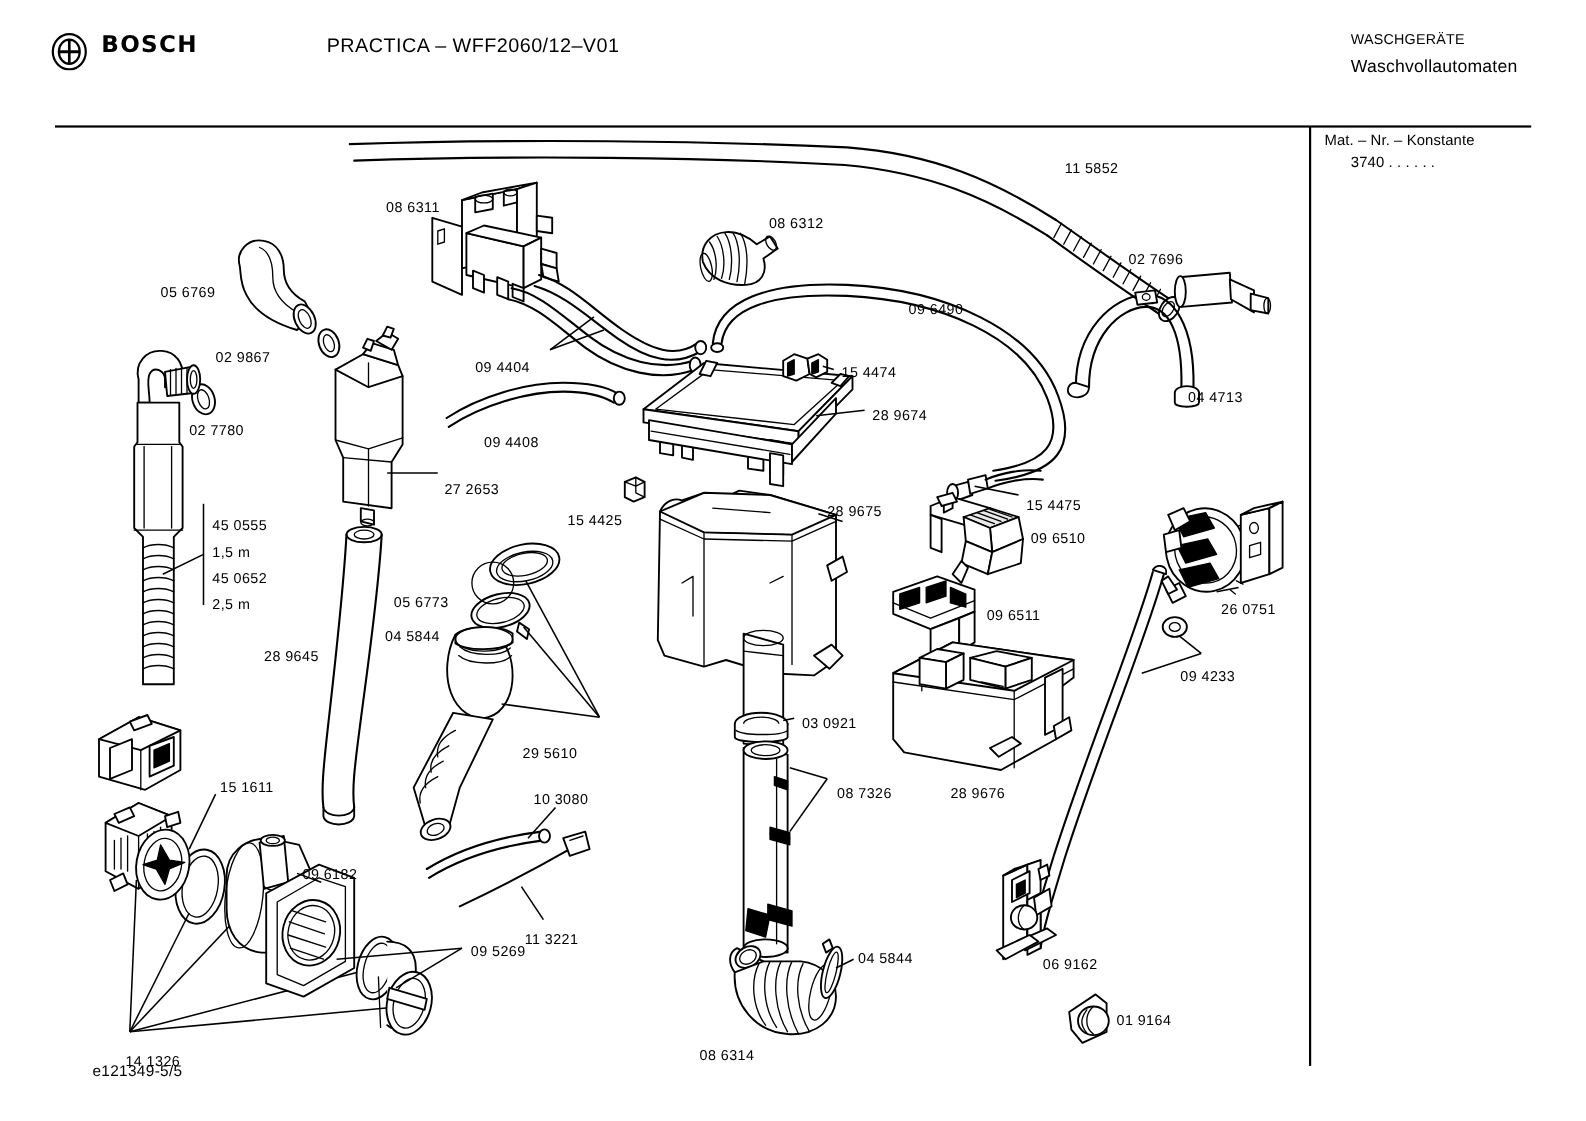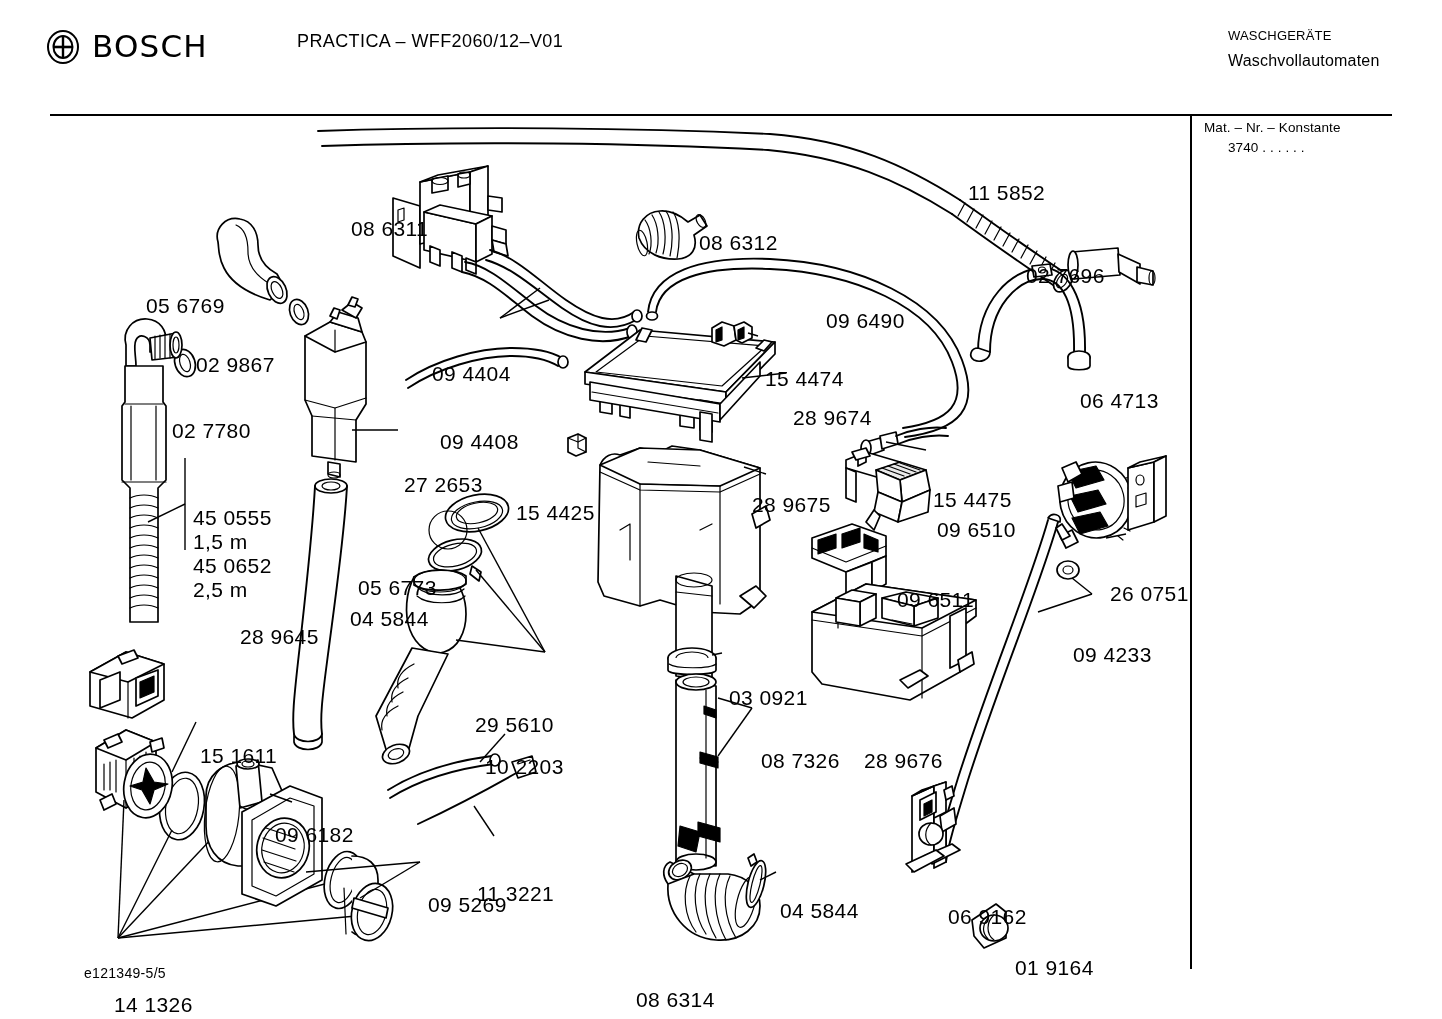--- a/index.html
+++ b/index.html
@@ -5,38 +5,38 @@
   html,body{margin:0;padding:0;background:#ffffff;}
   body{
     width:1442px;height:1019px;position:relative;overflow:hidden;
     font-family:"Liberation Sans","DejaVu Sans",sans-serif;
     color:#000;
   }
   #sheet{position:absolute;inset:0;}
 
   
   .logo-mark{position:absolute;left:46px;top:30px;width:34px;height:34px;}
-  .brand{position:absolute;left:92px;top:28px;font-size:31px;font-weight:normal;
+  .brand{position:absolute;left:92px;top:28px;font-size:21px;font-weight:bold;
          letter-spacing:1.2px;font-family:"DejaVu Sans",sans-serif;}
   .model{position:absolute;left:297px;top:31px;font-size:18px;letter-spacing:.4px;}
   .dept{position:absolute;left:1228px;top:28px;font-size:13px;letter-spacing:.2px;}
   .dept2{position:absolute;left:1228px;top:52px;font-size:16px;letter-spacing:.2px;}
 
   .rule-top{position:absolute;left:50px;top:114px;width:1342px;height:0;
             border-top:2.5px solid #000;}
   .rule-right{position:absolute;left:1190px;top:115px;width:0;height:854px;
               border-left:2.5px solid #000;}
 
   .matnr{position:absolute;left:1204px;top:120px;font-size:13.5px;letter-spacing:.1px;}
   .matval{position:absolute;left:1228px;top:140px;font-size:13.5px;letter-spacing:.1px;}
 
   .footer{position:absolute;left:48px;top:965px;font-size:14px;letter-spacing:.3px;margin-left:36px;}
 
   
-  .lbl{position:absolute;font-size:21px;letter-spacing:.4px;white-space:nowrap;margin-top:36px;}
+  .lbl{position:absolute;font-size:13px;letter-spacing:.4px;white-space:nowrap;}
 
   svg.art{position:absolute;left:0;top:0;width:1442px;height:1019px;
           pointer-events:none;}
   svg.art .o{fill:#fff;stroke:#000;stroke-width:1.7;
              stroke-linejoin:round;stroke-linecap:round;}
   svg.art .t{fill:none;stroke:#000;stroke-width:1.2;
              stroke-linejoin:round;stroke-linecap:round;}
   svg.art .h{fill:none;stroke:#000;stroke-width:1.9;
              stroke-linejoin:round;stroke-linecap:round;}
   svg.art .ld{fill:none;stroke:#000;stroke-width:1.4;}
@@ -630,33 +630,33 @@
   <div class="lbl" style="left:240px;top:589px">28 9645</div>
   <div class="lbl" style="left:358px;top:540px">05 6773</div>
   <div class="lbl" style="left:350px;top:571px">04 5844</div>
   <div class="lbl" style="left:475px;top:677px">29 5610</div>
   <div class="lbl" style="left:699px;top:195px">08 6312</div>
   <div class="lbl" style="left:968px;top:145px">11 5852</div>
   <div class="lbl" style="left:826px;top:273px">09 6490</div>
   <div class="lbl" style="left:765px;top:331px">15 4474</div>
   <div class="lbl" style="left:793px;top:370px">28 9674</div>
   <div class="lbl" style="left:1026px;top:228px">02 7696</div>
-  <div class="lbl" style="left:1080px;top:353px">06 4713</div>
+  <div class="lbl" style="left:1080px;top:353px">04 4713</div>
   <div class="lbl" style="left:752px;top:457px">28 9675</div>
   <div class="lbl" style="left:933px;top:452px">15 4475</div>
   <div class="lbl" style="left:937px;top:482px">09 6510</div>
   <div class="lbl" style="left:897px;top:552px">09 6511</div>
   <div class="lbl" style="left:1110px;top:546px">26 0751</div>
   <div class="lbl" style="left:1073px;top:607px">09 4233</div>
   <div class="lbl" style="left:729px;top:650px">03 0921</div>
   <div class="lbl" style="left:761px;top:713px">08 7326</div>
   <div class="lbl" style="left:864px;top:713px">28 9676</div>
   <div class="lbl" style="left:200px;top:708px">15 1611</div>
   <div class="lbl" style="left:275px;top:787px">09 6182</div>
-  <div class="lbl" style="left:485px;top:719px">10 2203</div>
+  <div class="lbl" style="left:485px;top:719px">10 3080</div>
   <div class="lbl" style="left:477px;top:846px">11 3221</div>
   <div class="lbl" style="left:428px;top:857px">09 5269</div>
   <div class="lbl" style="left:114px;top:957px">14 1326</div>
   <div class="lbl" style="left:780px;top:863px">04 5844</div>
   <div class="lbl" style="left:636px;top:952px">08 6314</div>
   <div class="lbl" style="left:948px;top:869px">06 9162</div>
   <div class="lbl" style="left:1015px;top:920px">01 9164</div>
 
 </div>
 

